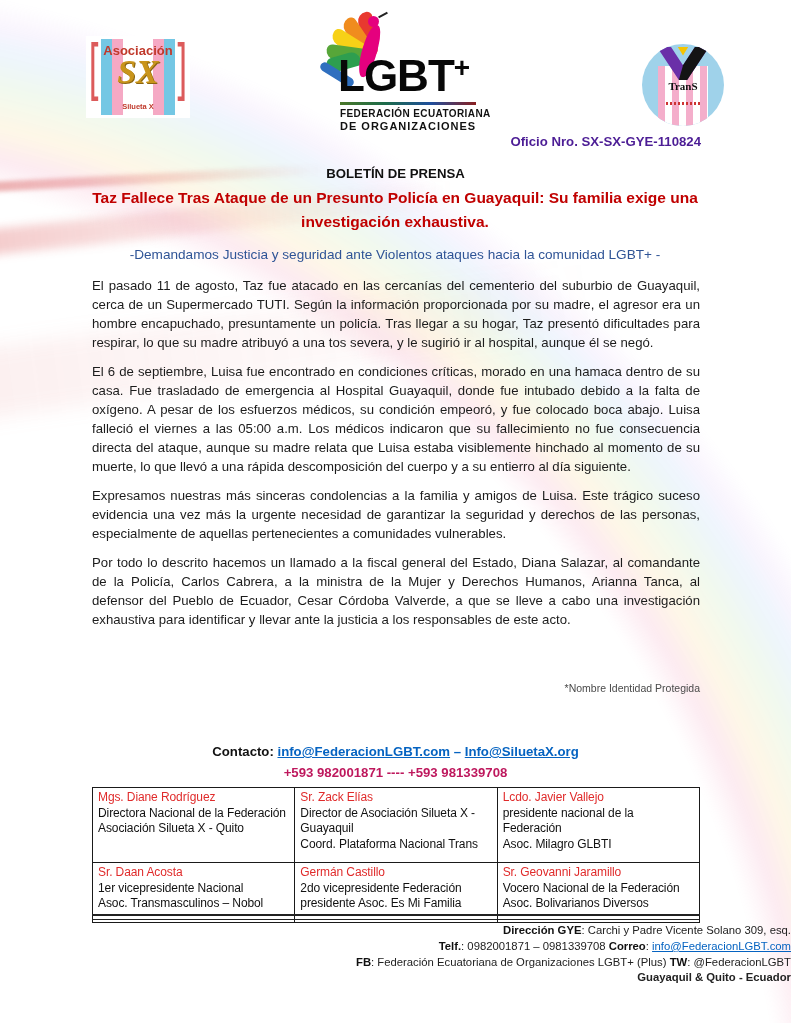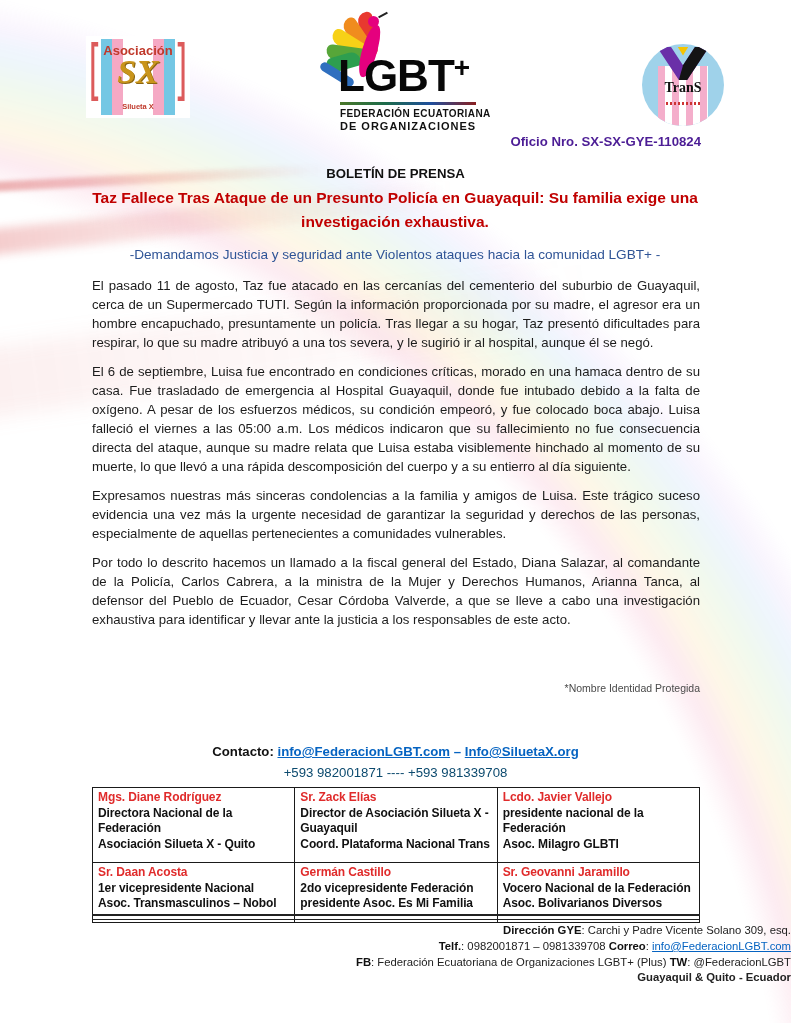--- a/index.html
+++ b/index.html
@@ -75,45 +75,45 @@
   .trans-stripes{position:absolute; left:16px; top:22px; width:50px; height:60px;
     background:repeating-linear-gradient(90deg,#F4AECB 0 7px,#ffffff 7px 14px);}
   .trans-chev{position:absolute; left:15px; top:3px; width:52px; height:33px;}
   .trans-chev .v1{position:absolute; inset:0; background:#6A2FA8;
     clip-path:polygon(0 0,27% 0,50% 55%,73% 0,100% 0,58% 100%,42% 100%);}
   .trans-chev .v2{position:absolute; inset:0; background:#141414;
     clip-path:polygon(50% 55%,73% 0,100% 0,58% 100%,42% 100%);}
   .trans-chev .v3{position:absolute; inset:0; background:#F5C400;
     clip-path:polygon(40% 0,50% 26%,60% 0);}
   .trans-word{position:absolute; left:0; right:0; top:36px; text-align:center;
-    font-family:"Liberation Serif", serif; font-weight:700; font-size:14px; color:#101010;}
+    font-family:"Liberation Serif", serif; font-weight:700; font-size:11px; color:#101010;}
   .trans-redline{position:absolute; left:24px; top:58px; width:36px; height:3px;
     background:repeating-linear-gradient(90deg,#CC3333 0 2px, rgba(0,0,0,0) 2px 4px);}
 
   
   .oficio{position:absolute; right:90px; top:134px; font-size:13.2px; font-weight:700; color:#4c1d95;}
   .kicker{position:absolute; left:0; right:0; top:166px; text-align:center; font-size:13.2px; font-weight:700; color:#111;}
   .headline{position:absolute; left:90px; right:91px; top:186px; text-align:center;
     font-size:15.5px; font-weight:700; color:#C00000; line-height:1.55;}
   .subtitle{position:absolute; left:40px; right:41px; top:247px; text-align:center;
     font-size:13.6px; font-weight:400; color:#2F5496;}
   .bodytext{position:absolute; left:92px; right:91px; top:276px; height:430px; overflow:hidden;}
   .bodytext p{margin:0 0 10px 0; font-size:13.2px; line-height:19px; text-align:justify; color:#1c1c1c;}
   .footnote{position:absolute; right:91px; top:682px; font-size:10.5px; color:#4a4a4a;}
   .dateline{position:absolute; left:92px; top:706px; font-size:13.2px; font-weight:700; color:#111;}
 
   .contact{position:absolute; left:0; right:0; top:744px; text-align:center; font-size:13.2px; font-weight:700; color:#111;}
   .contact a{color:#0563C1; text-decoration:underline;}
   .contact .sep{color:#0563C1; text-decoration:none;}
-  .phones{position:absolute; left:0; right:0; top:765px; text-align:center; font-size:13.2px; font-weight:400; color:#0c4a6e;}
+  .phones{position:absolute; left:0; right:0; top:765px; text-align:center; font-size:13.2px; font-weight:700; color:#be185d;}
 
   
   table.sig{position:absolute; left:92px; top:787px; width:608px; border-collapse:collapse; table-layout:fixed;}
   table.sig td{border:1.4px solid #1a1a1a; vertical-align:top; padding:2px 5px 10px 5px;
-    font-size:12px; font-weight:700; line-height:15.5px; letter-spacing:-0.1px; color:#111;}
+    font-size:12px; font-weight:400; line-height:15.5px; letter-spacing:-0.1px; color:#111;}
   .sig-name{color:#E02B2B;}
 
   
   .footer-rule{position:absolute; left:92px; right:91px; top:914px; height:3px;
     border-top:2.2px solid #222; border-bottom:1px solid #222;}
   .footer{position:absolute; left:0; right:0; top:923px; text-align:right; font-size:11.3px; line-height:1.4; color:#222;}
   .footer b{color:#111;}
   .footer a{color:#0563C1; text-decoration:underline;}
   .footer .loc{font-weight:700;}
 </style>

